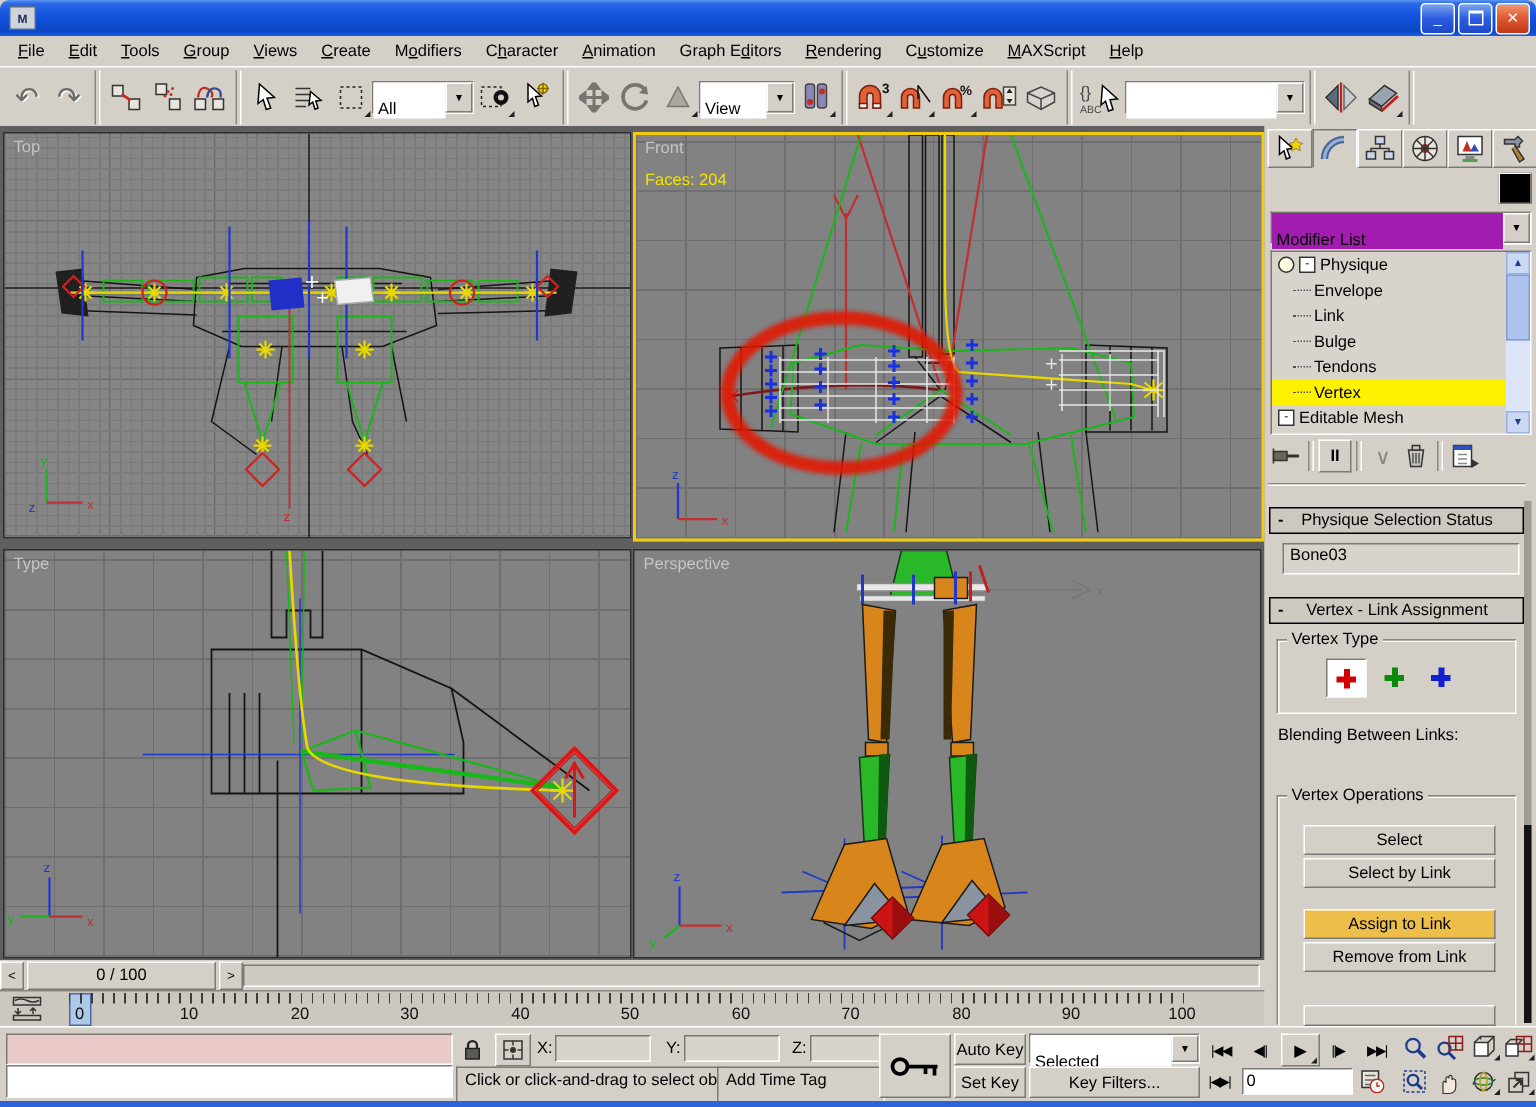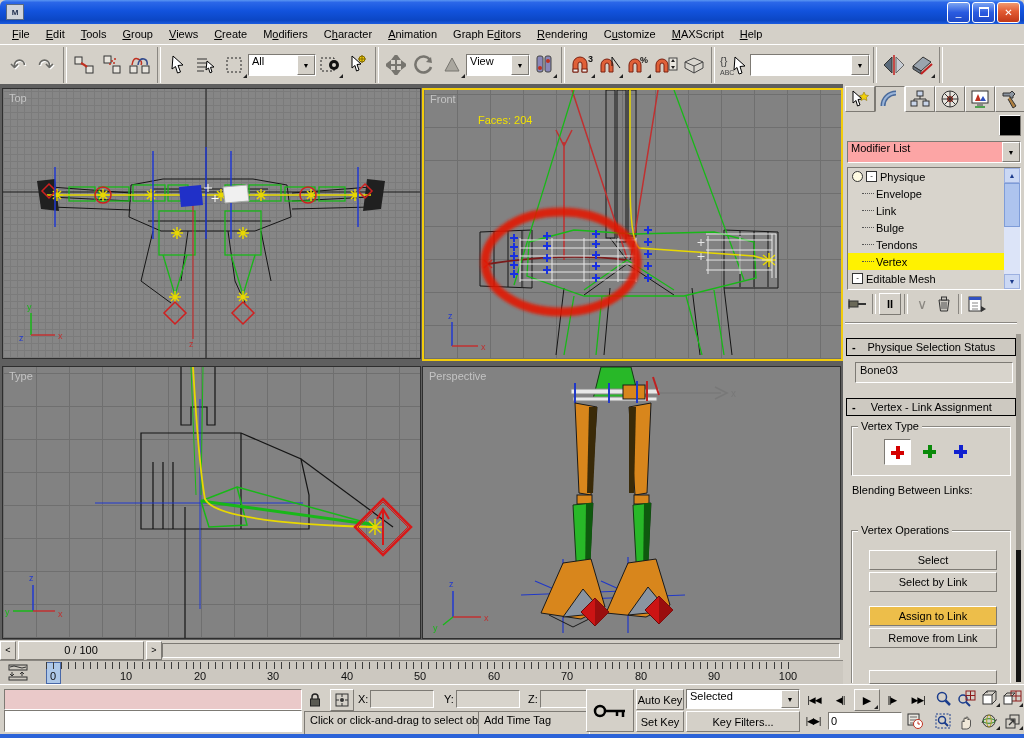--- a/index.html
+++ b/index.html
@@ -28,30 +28,30 @@
     display:flex;align-items:center;padding-left:4px;border-bottom:1px solid #b8b5ae;}
   .menu-item{padding:2px 8px;}
   .menu-item u{text-decoration:underline;}
   
   #toolbar{position:absolute;left:0;top:44px;width:1024px;height:40px;background:#D4D0C8;
     display:flex;align-items:center;padding-left:4px;border-top:1px solid #fff;border-bottom:1px solid #918e88;}
   .tbtn{width:28px;height:28px;display:flex;align-items:center;justify-content:center;position:relative;}
   .tbtn svg{display:block;}
   .fly::after{content:"";position:absolute;right:1px;bottom:1px;border-left:4px solid transparent;border-bottom:4px solid #222;}
   .combo{height:20px;display:flex;align-items:stretch;background:#fff;}
-  .combo .cval{flex:1;padding:0 3px;background:#fff;overflow:hidden;white-space:nowrap;}
+  .combo .cval{flex:1;padding:12px 3px;background:#fff;overflow:hidden;white-space:nowrap;}
   .combo .carr{width:16px;background:#D4D0C8;display:flex;align-items:center;justify-content:center;font-size:7px;}
   .gray-glyph{font-size:19px;color:#6a6a66;line-height:1;text-shadow:1px 1px 0 #fff;}
   
   #workspace{position:absolute;left:0;top:84px;width:1024px;height:600px;background:#D4D0C8;}
   #vpquad{position:absolute;left:0;top:0;width:843px;height:556px;background:#5f5f5f;}
   .vp{position:absolute;background:#828282;border:1px solid #2e2e2e;overflow:hidden;}
   .vp.active{border:2px solid #f2cc0c;}
   .vp-label{position:absolute;left:6px;top:3px;color:#c4c4c4;font-size:11px;z-index:5;}
-  .vp-overlay{position:absolute;left:6px;top:24px;color:#f2e200;font-size:11px;z-index:5;margin-left:48px;}
+  .vp-overlay{position:absolute;left:6px;top:24px;color:#f2e200;font-size:11px;z-index:5;}
   .gridfine{background-color:#868686;background-image:
     repeating-linear-gradient(90deg,#7b7b7b 0 1px,transparent 1px 7px),
     repeating-linear-gradient(0deg,#7b7b7b 0 1px,transparent 1px 7px),
     repeating-linear-gradient(90deg,#6d6d6d 0 1px,transparent 1px 35px),
     repeating-linear-gradient(0deg,#6d6d6d 0 1px,transparent 1px 35px);}
   .gridmajor{background-color:#828282;background-image:
     repeating-linear-gradient(90deg,#6f6f6f 0 1px,transparent 1px 33px),
     repeating-linear-gradient(0deg,#6f6f6f 0 1px,transparent 1px 33px);}
   .vp svg{position:absolute;left:0;top:0;}
   
@@ -642,21 +642,21 @@
             <svg width="20" height="20">
               <path d="M3,4 L10,4 L12,2 L15,5 L13,7 L13,9 L10,9 L10,7 L3,7 Z" fill="#8a94a0" stroke="#333"></path>
               <path d="M10,8 L16,17 L13,19 L8,10" fill="#b08040" stroke="#333"></path>
             </svg>
           </div>
       </div>
 
       <div id="colorswatch" class="r"></div>
 
       <div id="modlist" class="combo s">
-        <div class="cval" style="background:#fca5a5">Modifier List</div>
+        <div class="cval" style="background:#a21caf">Modifier List</div>
         <div class="carr r">▼</div>
       </div>
 
       <div id="stack" class="s">
         <div class="stack-rows">
           <div class="srow">
             <span class="bulb"></span>
             <span class="expander">-</span>
             <span>Physique</span>
           </div>

